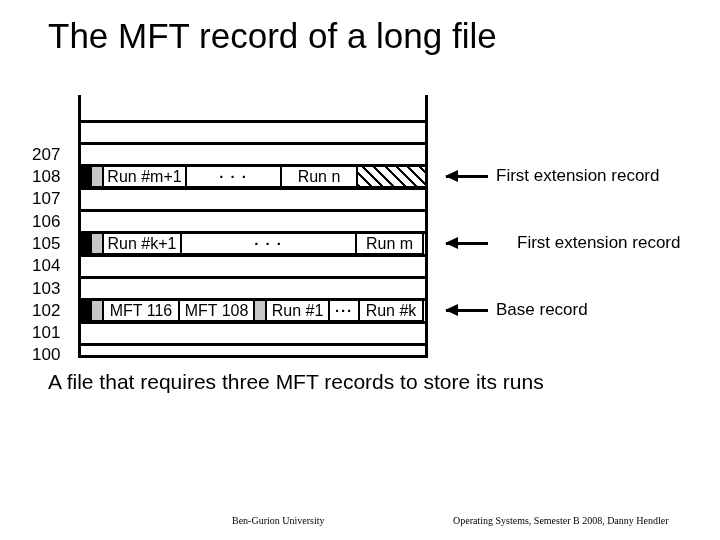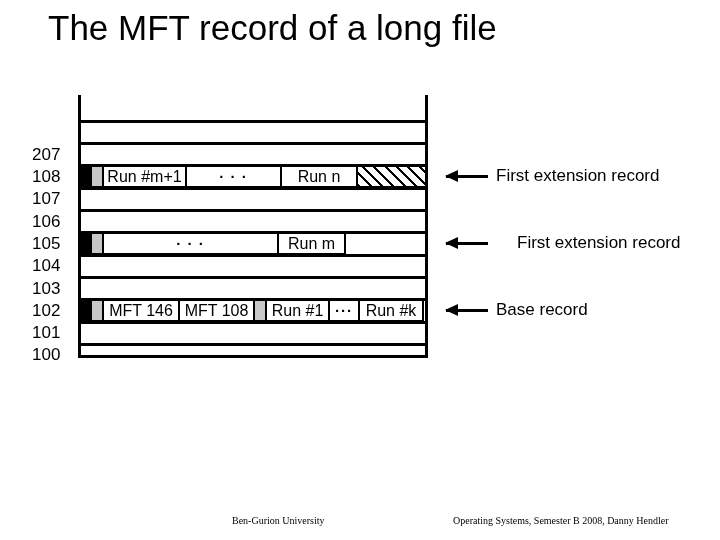--- a/index.html
+++ b/index.html
@@ -15,21 +15,21 @@
     background: #ffffff;
     overflow: hidden;
     font-family: "Liberation Sans", sans-serif;
     color: #000000;
   }
 
   
   #title {
     position: absolute;
     left: 48px;
-    top: 6px;
+    top: 14px;
     width: 640px;
     font-size: 35px;
     font-weight: normal;
     line-height: 44px;
     letter-spacing: 0px;
     color: #000000;
     white-space: nowrap;
   }
 
   
@@ -216,43 +216,45 @@
       <div class="seg gray" style="width:14px;"></div>
       <div class="seg" style="width:85px;">Run #m+1</div>
       <div class="seg dots" style="width:97px;">· · ·</div>
       <div class="seg" style="width:78px;">Run n</div>
       <div class="seg hatch" style="width:71px;"></div>
     </div>
 
     <div class="record" style="top:232px;">
       <div class="seg black" style="width:14px;"></div>
       <div class="seg gray" style="width:14px;"></div>
+      <div class="seg" style="width:80px;">Run #k+1</div>
       <div class="seg dots" style="width:177px;">· · ·</div>
       <div class="seg" style="width:69px;">Run m</div>
     </div>
 
     <div class="record" style="top:299px;">
       <div class="seg black" style="width:14px;"></div>
       <div class="seg gray" style="width:14px;"></div>
-      <div class="seg" style="width:78px;">MFT 146</div>
+      <div class="seg" style="width:78px;">MFT 116</div>
       <div class="seg" style="width:77px;">MFT 108</div>
       <div class="seg gray" style="width:14px;"></div>
       <div class="seg" style="width:65px;">Run #1</div>
       <div class="seg dots" style="width:32px;">···</div>
       <div class="seg" style="width:66px;">Run #k</div>
     </div>
 
     <div class="callout-arrow" style="left:446px; top:175px; width:42px;"></div>
     <div class="callout-label" style="left:496px; top:167px;">First extension record</div>
 
     <div class="callout-arrow" style="left:446px; top:242px; width:42px;"></div>
     <div class="callout-label" style="left:496px; top:234px;margin-left:21px;">First extension record</div>
 
     <div class="callout-arrow" style="left:446px; top:309px; width:42px;"></div>
     <div class="callout-label" style="left:496px; top:301px;">Base record</div>
 
   </div>
 
+  <div id="caption">A file that requires three MFT records to store its runs</div>
 
   <div class="footer-text" id="footer-left">Ben-Gurion University</div>
   <div class="footer-text" id="footer-right">Operating Systems, Semester B 2008, Danny Hendler</div>
 
 </div>
 
 </body></html>

